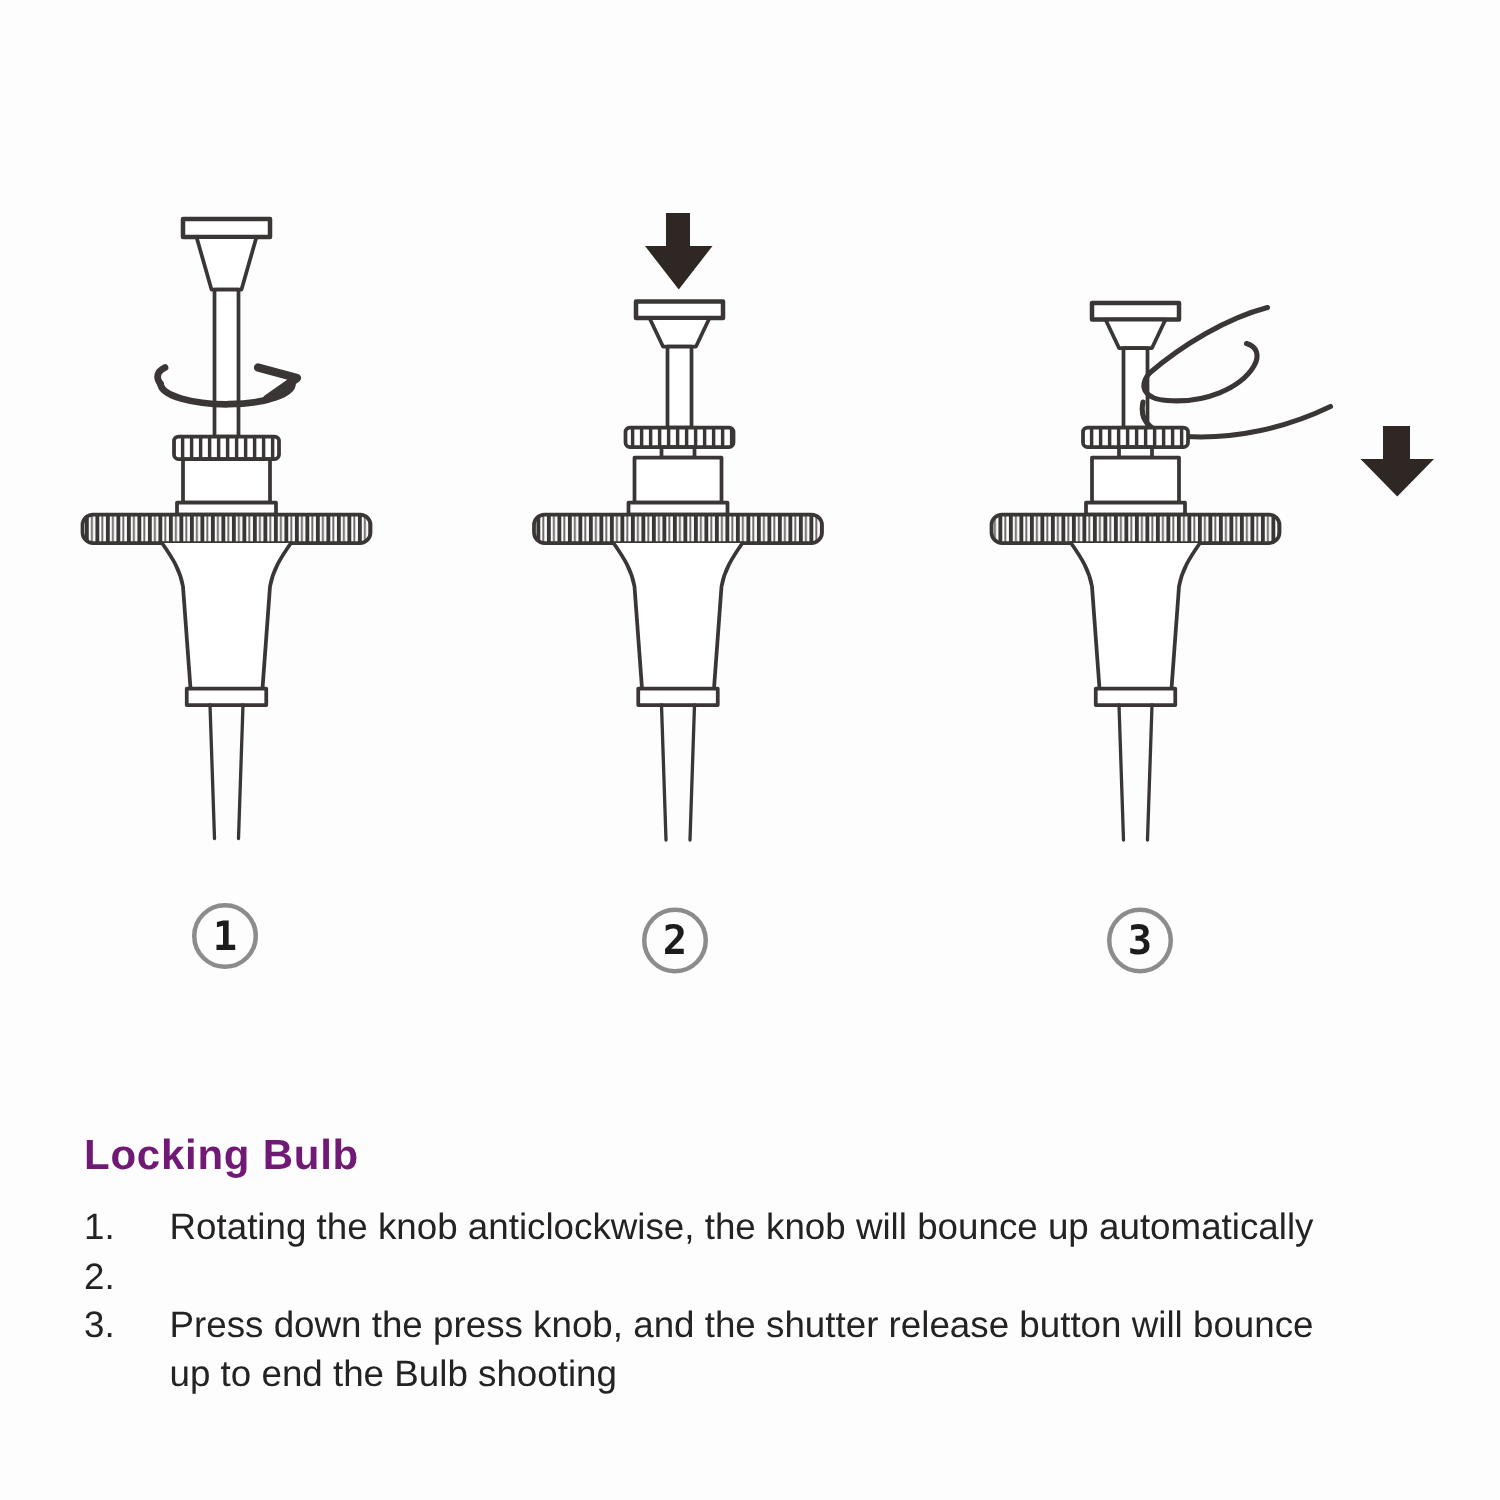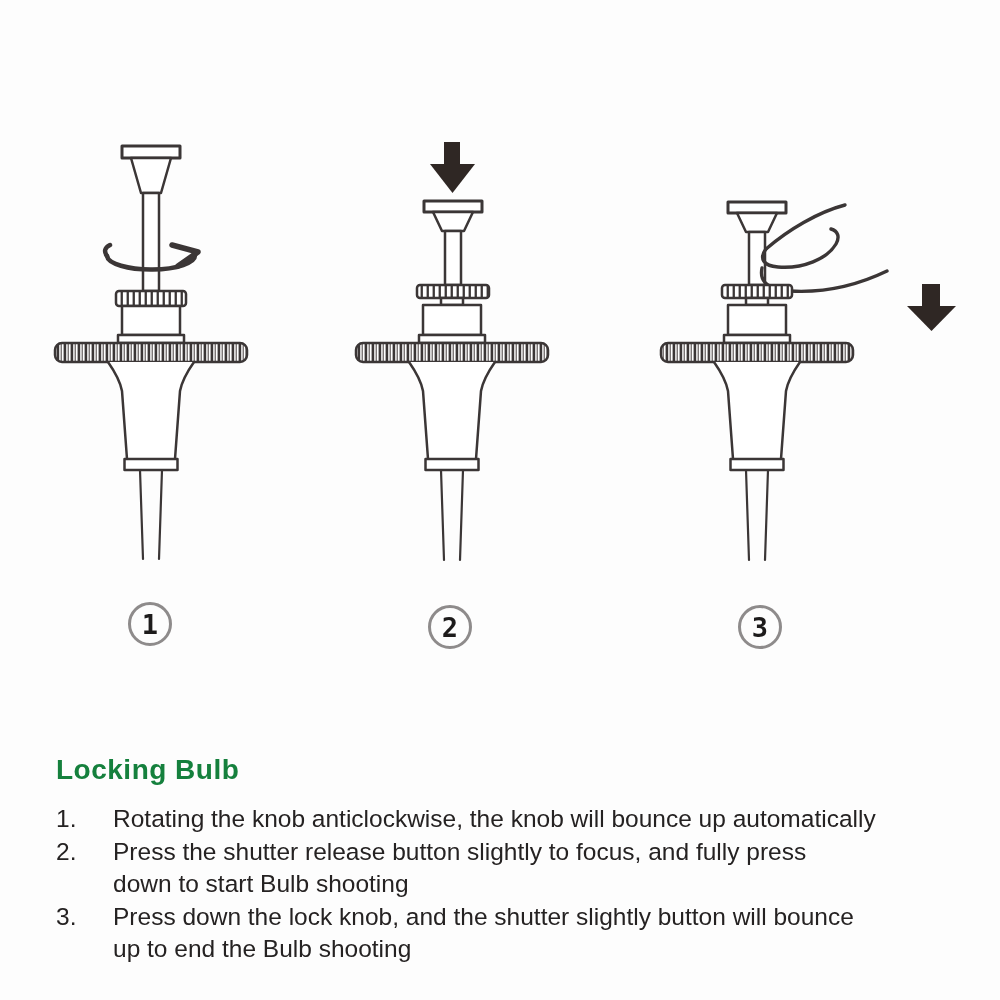--- a/index.html
+++ b/index.html
@@ -23,21 +23,21 @@
 
   .step-badge{
     position:absolute;width:44px;height:44px;border-radius:50%;
     border:3.5px solid var(--ring);box-sizing:border-box;
     display:flex;align-items:center;justify-content:center;
     font-family:"DejaVu Sans Mono", monospace;font-weight:700;
     font-size:27px;color:#1d1b1b;background:#fdfdfd;
   }
   .instructions{position:absolute;left:56px;top:754px;width:936px;color:var(--text);}
   .instructions h1{
-    margin:0 0 17px 0;font-size:28px;font-weight:700;letter-spacing:0.5px;color:#15803d;
+    margin:0 0 17px 0;font-size:28px;font-weight:700;letter-spacing:0.5px;color:#701a75;
   }
   .instr-item{display:flex;font-size:24.5px;line-height:32.5px;}
   .instr-num{flex:0 0 37px;}
   .instr-text{white-space:pre-line;margin-left:20px;}
 </style>
 </head>
 <body>
 
 <div class="stage">
 
@@ -142,22 +142,20 @@
   </div>
 
   <div class="instructions">
     <h1>Locking Bulb</h1>
     <div class="instr-item">
       <span class="instr-num">1.</span>
       <span class="instr-text">Rotating the knob anticlockwise, the knob will bounce up automatically</span>
     </div>
     <div class="instr-item">
       <span class="instr-num">2.</span>
-      <span class="instr-text">Press the shutter release button slightly to focus, and fully press
-down to start Bulb shooting</span>
     </div>
     <div class="instr-item">
       <span class="instr-num">3.</span>
-      <span class="instr-text">Press down the lock knob, and the shutter slightly button will bounce
+      <span class="instr-text">Press down the press knob, and the shutter release button will bounce
 up to end the Bulb shooting</span>
     </div>
   </div>
 </div>
 
 </body></html>

